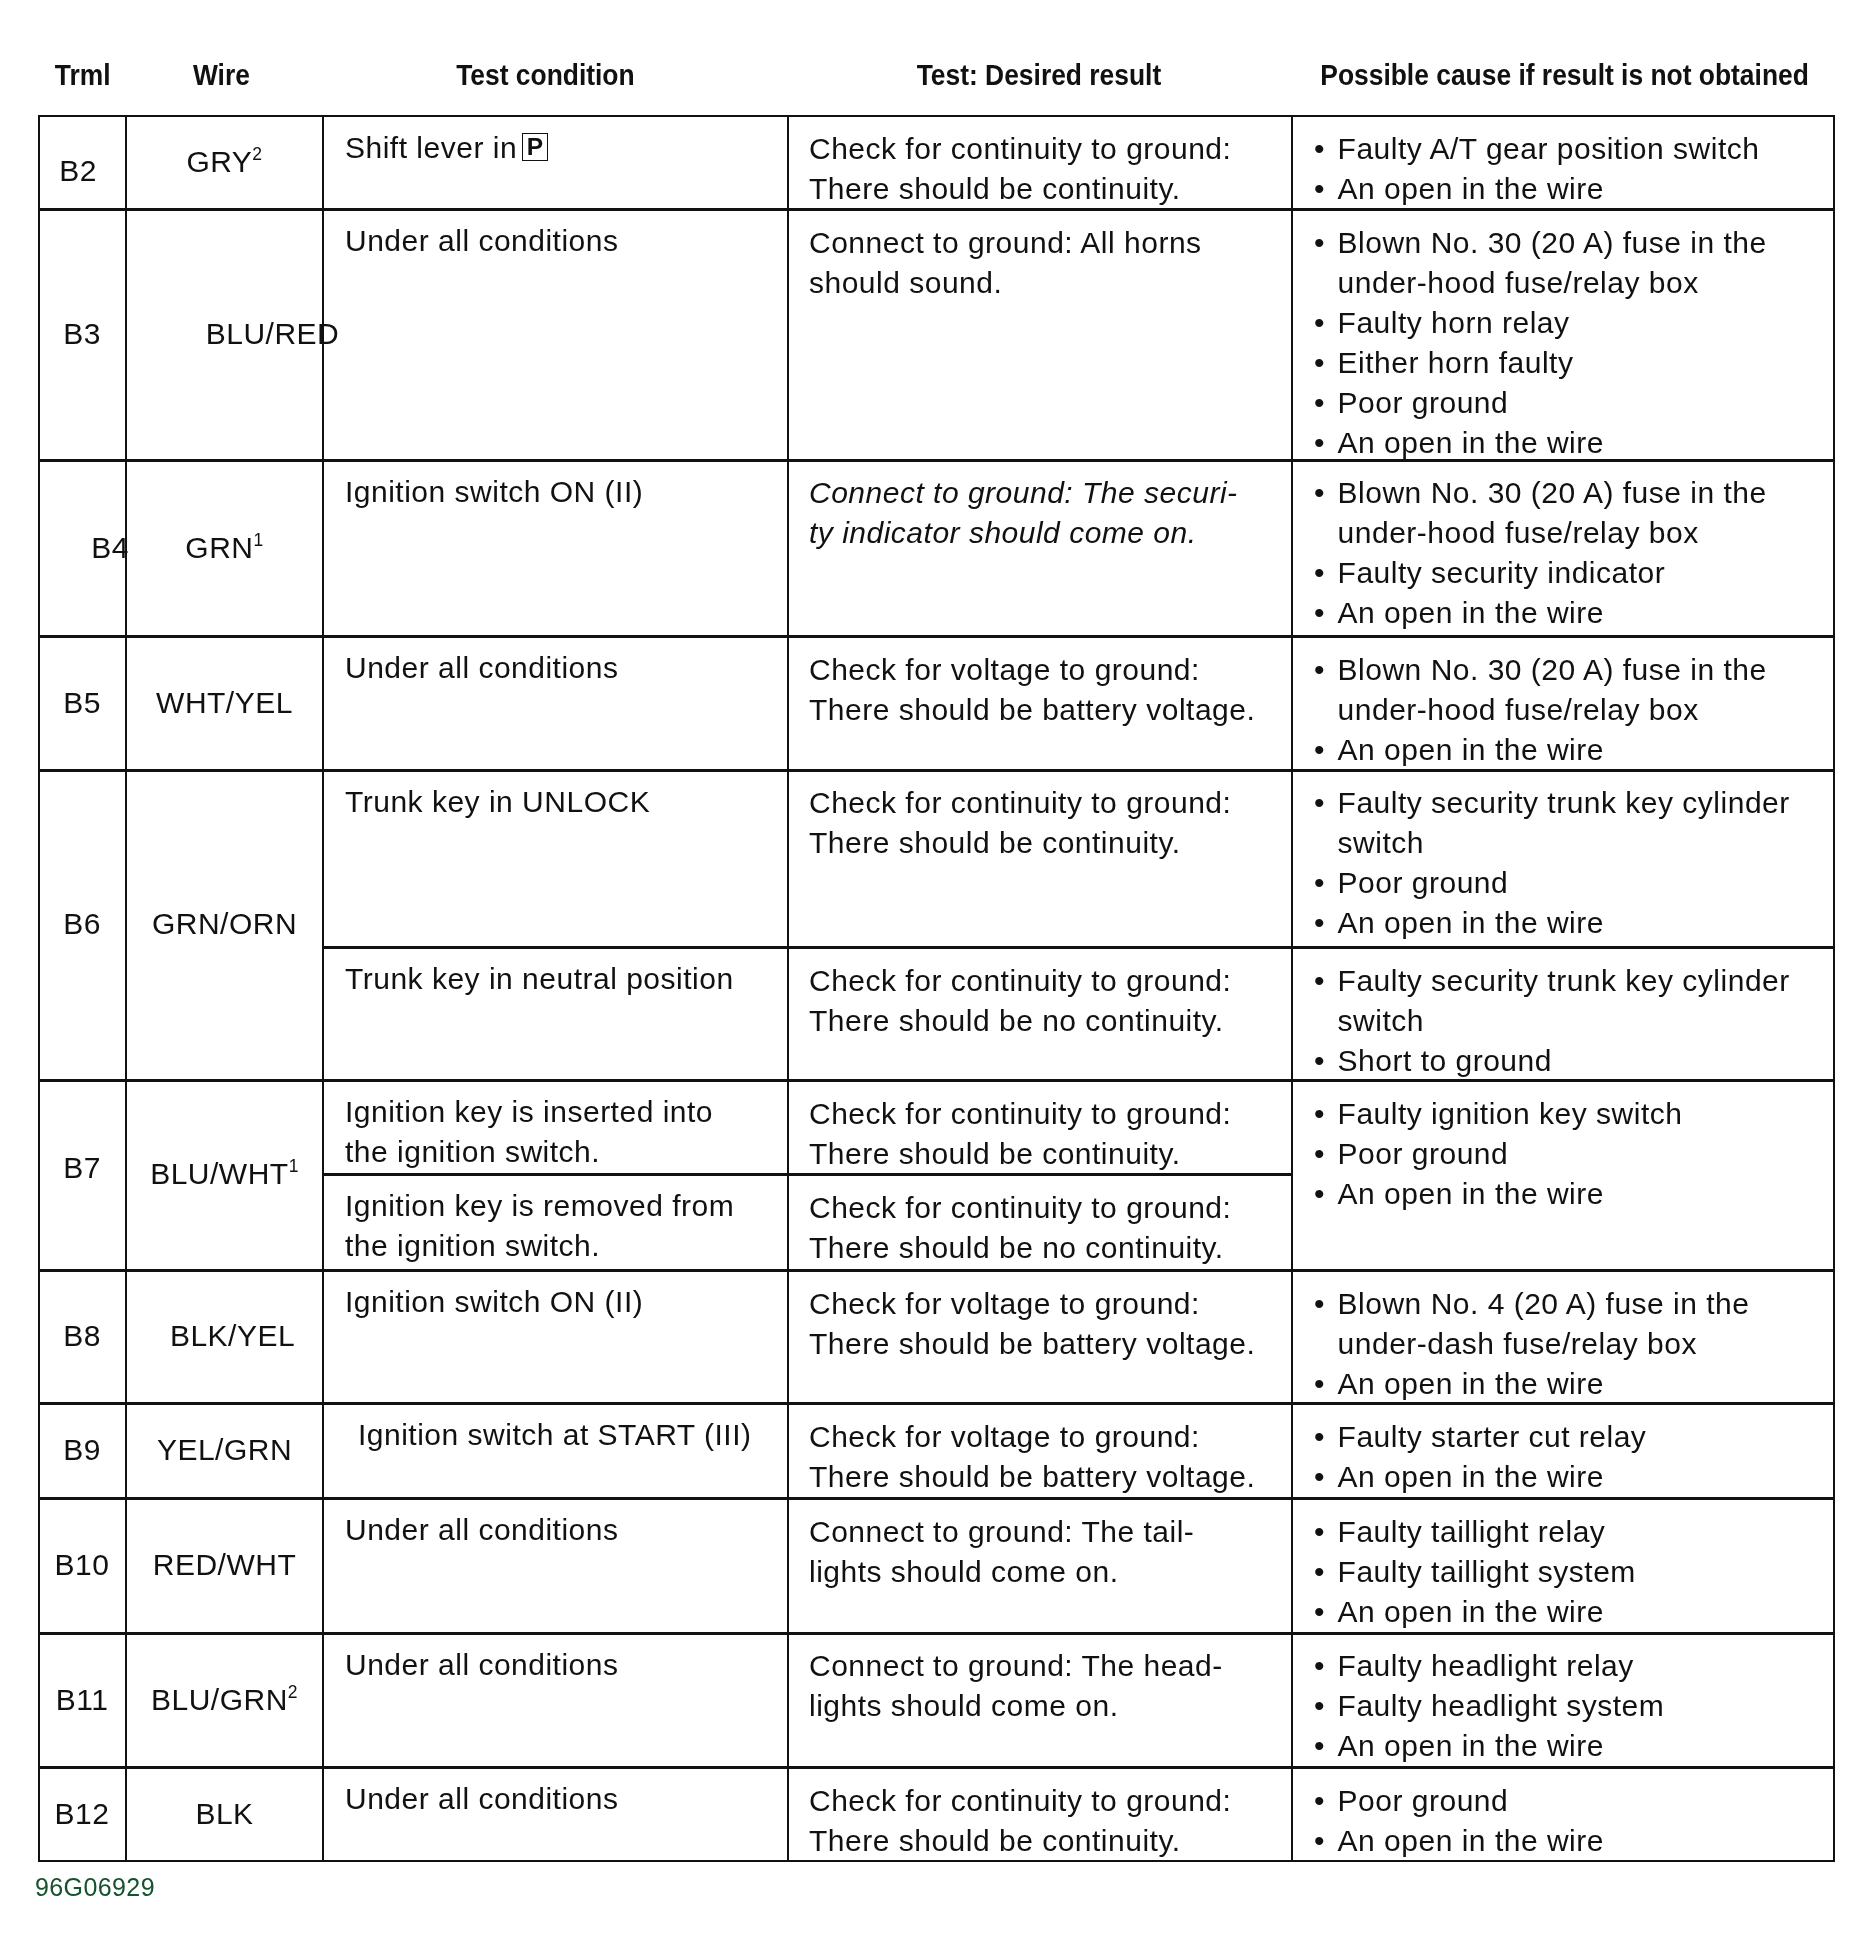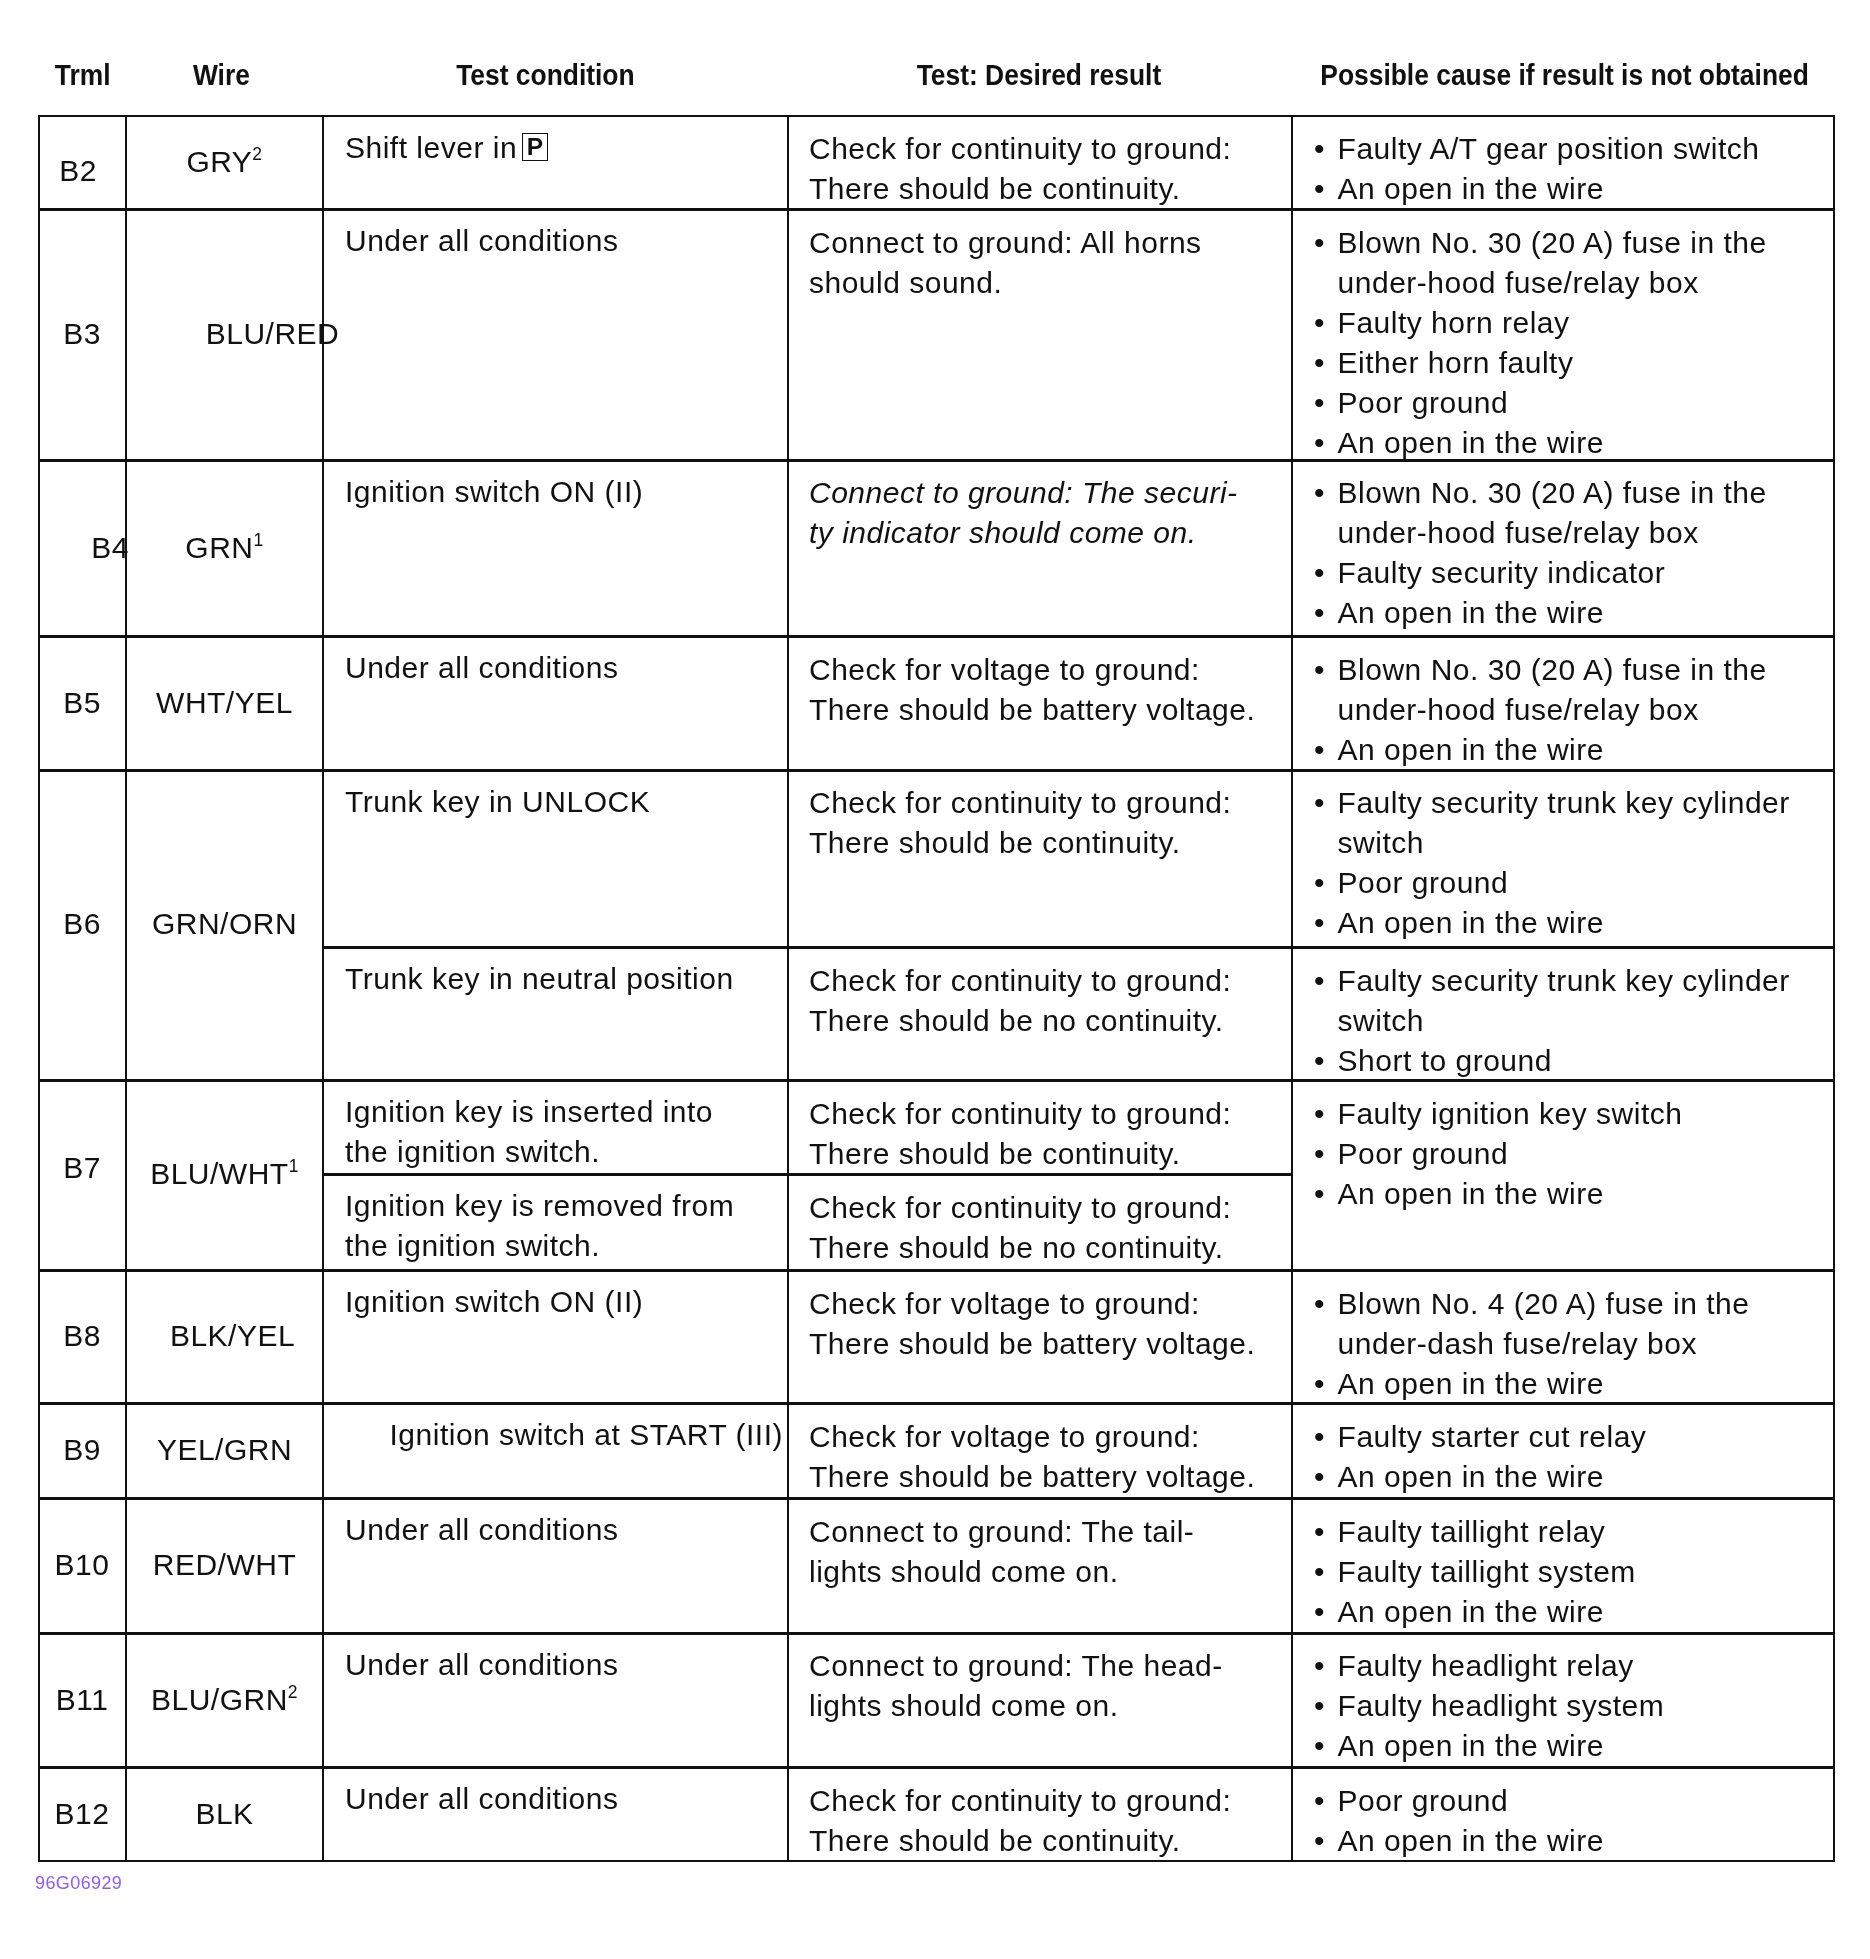--- a/index.html
+++ b/index.html
@@ -24,21 +24,21 @@
   .center { text-align: center; }
   .trml { font-size: 30px; }
   .bul { position: relative; padding-left: 23.6px; }
   .bul::before { content: "\2022"; position: absolute; left: 0; top: 0; }
   .cont { padding-left: 23.6px; }
   sup { font-size: 17.5px; vertical-align: 12.2px; line-height: 0; }
   .pbox {
     display: inline-block; border: 1.7px solid #111; font-weight: bold; font-size: 24.5px;
     line-height: 26px; padding: 0 3.5px; margin-left: 5.2px; vertical-align: 2.6px;
   }
-  .footer { position: absolute; left: 35px; top: 1873px; font-size: 18px; color: #8b5cf6; letter-spacing: 0.4px; }
+  .footer { position: absolute; left: 35px; top: 1873px; font-size: 25px; color: #14532d; letter-spacing: 0.4px; }
 </style>
 </head>
 <body>
 
 <div class="hdr" style="left:51px;">Trml</div>
 <div class="hdr" style="left:189px;">Wire</div>
 <div class="hdr" style="left:444px;">Test condition</div>
 <div class="hdr" style="left:900px;">Test: Desired result</div>
 <div class="hdr" style="left:1287px;">Possible cause if result is not obtained</div>
 
@@ -180,21 +180,21 @@
       <div>Check for voltage to ground:</div>
       <div>There should be battery voltage.</div>
     </div>
     <div class="cell" style="left: 1314px; top: 1284px; width: 517px;">
       <div class="bul">Blown No. 4 (20 A) fuse in the</div>
       <div class="cont">under-dash fuse/relay box</div>
       <div class="bul">An open in the wire</div>
     </div>
     <div class="cell center trml" style="left: 38px; width: 88px; top: 1430px;">B9</div>
     <div class="cell center" style="left: 126px; width: 197px; top: 1430px;"><span>YEL/GRN</span></div>
-    <div class="cell" style="left: 345px; top: 1415px; width: 438px; text-align: right;">
+    <div class="cell" style="left: 358px; top: 1415px; width: 438px;">
       <div>Ignition switch at START (III)</div>
     </div>
     <div class="cell" style="left: 809px; top: 1417px; width: 480px;">
       <div>Check for voltage to ground:</div>
       <div>There should be battery voltage.</div>
     </div>
     <div class="cell" style="left: 1314px; top: 1417px; width: 517px;">
       <div class="bul">Faulty starter cut relay</div>
       <div class="bul">An open in the wire</div>
     </div>

